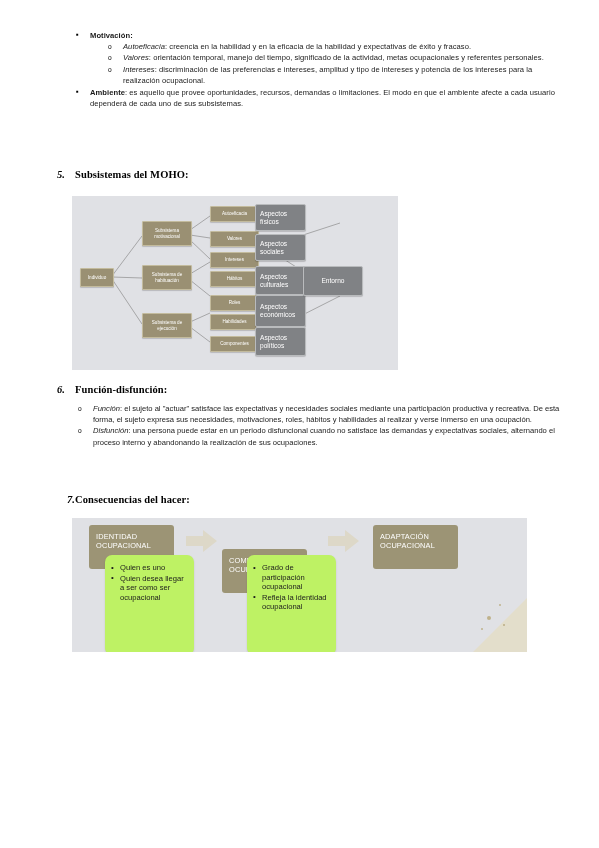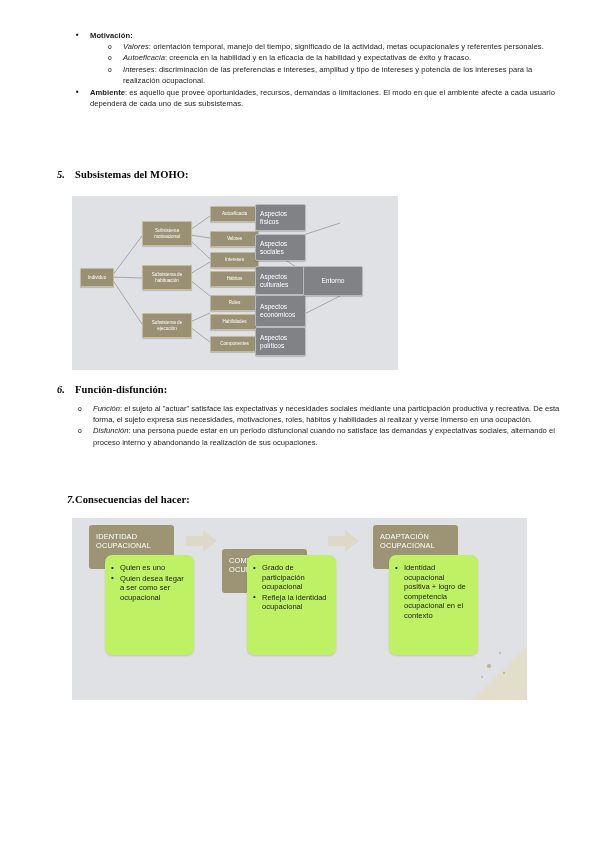--- a/index.html
+++ b/index.html
@@ -61,21 +61,21 @@
     display:flex;align-items:center;
     box-shadow:0 1px 1px rgba(0,0,0,.18);
   }
   .nodeG span{display:block;padding-left:4px;}
   .nodeG.ctr{justify-content:center;}
   .nodeG.ctr span{padding-left:0;}
   .moho svg{position:absolute;left:0;top:0;width:326px;height:174px;}
 
   
   .conse{
-    position:absolute;left:72px;top:518px;width:455px;height:182px;
+    position:absolute;left:72px;top:518px;width:455px;height:134px;
     background:#e0e1e5;overflow:hidden;
   }
   .stageHdr{
     position:absolute;background:#9c9475;border-radius:3px;
     color:#ffffff;font-size:7.4px;line-height:9.2px;letter-spacing:.15px;
     padding:7px 0 0 7px;box-sizing:border-box;
   }
   .stageBody{
     position:absolute;background:#bef264;border-radius:7px;
     box-shadow:0 1px 2px rgba(0,0,0,.13);
@@ -100,22 +100,22 @@
 </head>
 <body>
 
 <div class="page">
 
   <div class="bullets">
     <ul class="lvl1">
       <li class="bl">
         <span class="b">Motivación</span><span class="b">:</span>
         <ul class="lvl2">
+          <li><span class="i">Autoeficacia</span><span>: creencia en la habilidad y en la eficacia de la habilidad y expectativas de éxito y fracaso.</span></li>
           <li><span class="i">Valores</span><span>: orientación temporal, manejo del tiempo, significado de la actividad, metas ocupacionales y referentes personales.</span></li>
-          <li><span class="i">Autoeficacia</span><span>: creencia en la habilidad y en la eficacia de la habilidad y expectativas de éxito y fracaso.</span></li>
           <li><span class="i">Intereses</span><span>: discriminación de las preferencias e intereses, amplitud y tipo de intereses y potencia de los intereses para la realización ocupacional.</span></li>
         </ul>
       </li>
       <li class="bl" style="margin-top:0;">
         <span class="b">Ambiente</span><span>: es aquello que provee oportunidades, recursos, demandas o limitaciones. El modo en que el ambiente afecte a cada usuario dependerá de cada uno de sus subsistemas.</span>
       </li>
     </ul>
   </div>
 
   <h3 class="secnum" style="top:169px;">
@@ -251,25 +251,20 @@
     </div>
 
     <svg class="arrowIcon" style="left:256px;top:12px;width:31px;height:22px;" viewBox="0 0 31 22">
       <path d="M0,6 L17,6 L17,0 L31,11 L17,22 L17,16 L0,16 Z" fill="#ddd8c8"></path>
     </svg>
 
     <div class="stageHdr" style="left:301px;top:7px;width:85px;height:44px;">
       <div>ADAPTACIÓN</div>
       <div>OCUPACIONAL</div>
     </div>
-    <div class="stageBody" style="left:317px;top:37px;width:89px;height:100px;">
-      <ul>
-        <li>Identidad ocupacional positiva + logro de competencia ocupacional en el contexto</li>
-      </ul>
-    </div>
 
     <div class="corner">
       <div class="tri"></div>
       <div class="dot" style="width:4px;height:4px;left:18px;top:22px;"></div>
       <div class="dot" style="width:2px;height:2px;left:30px;top:10px;"></div>
       <div class="dot" style="width:2px;height:2px;left:12px;top:34px;"></div>
       <div class="dot" style="width:1.5px;height:1.5px;left:34px;top:30px;"></div>
     </div>
   </div>
 

